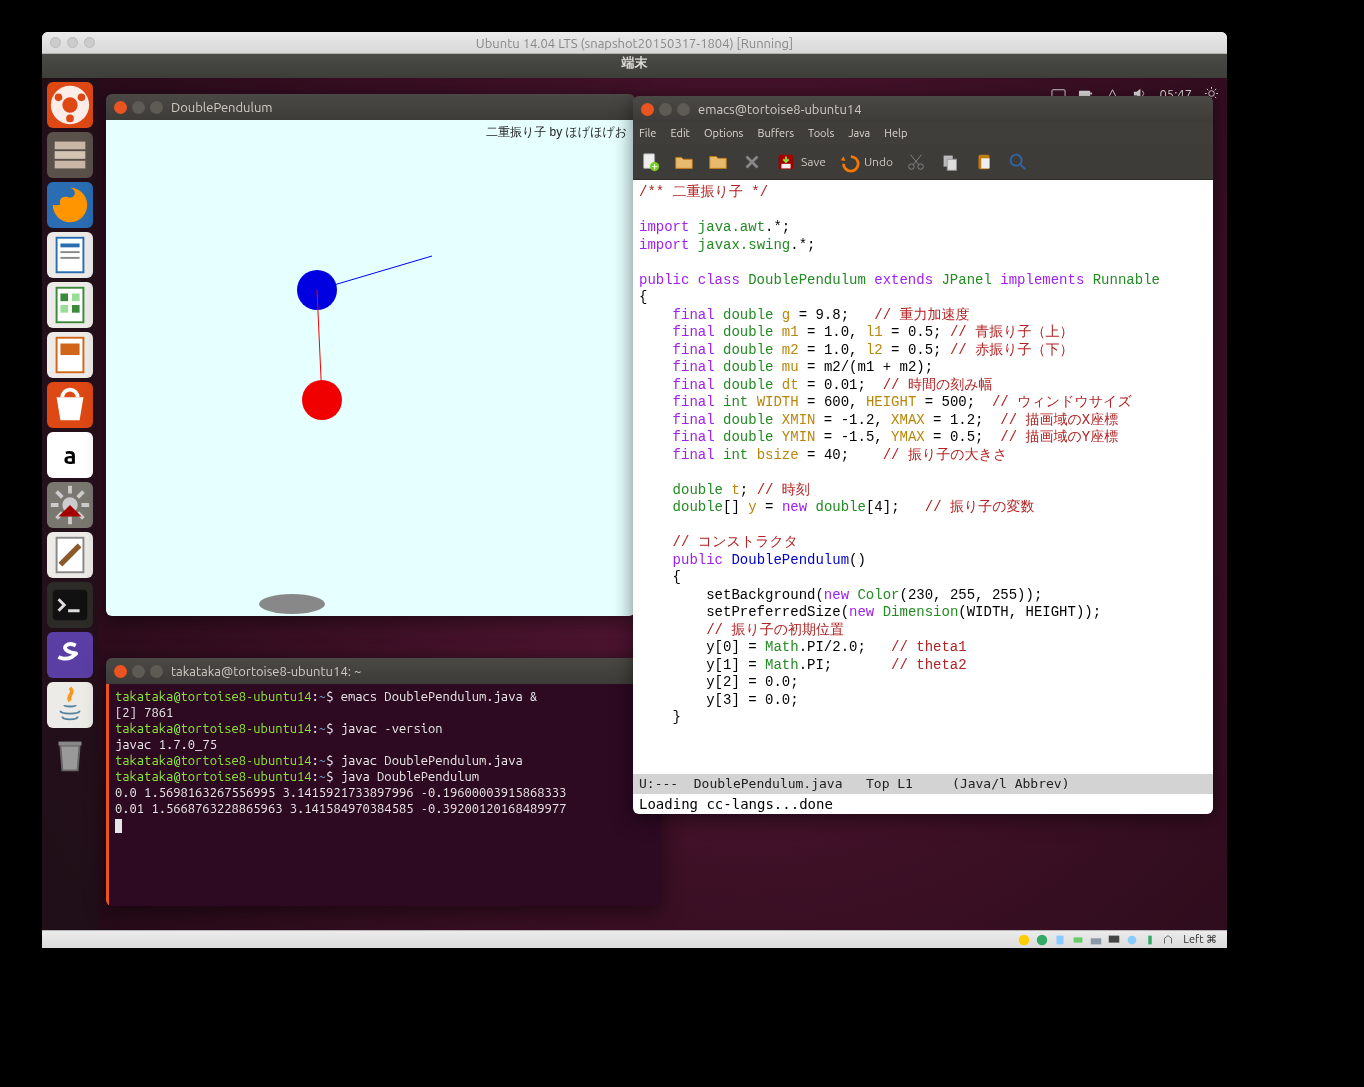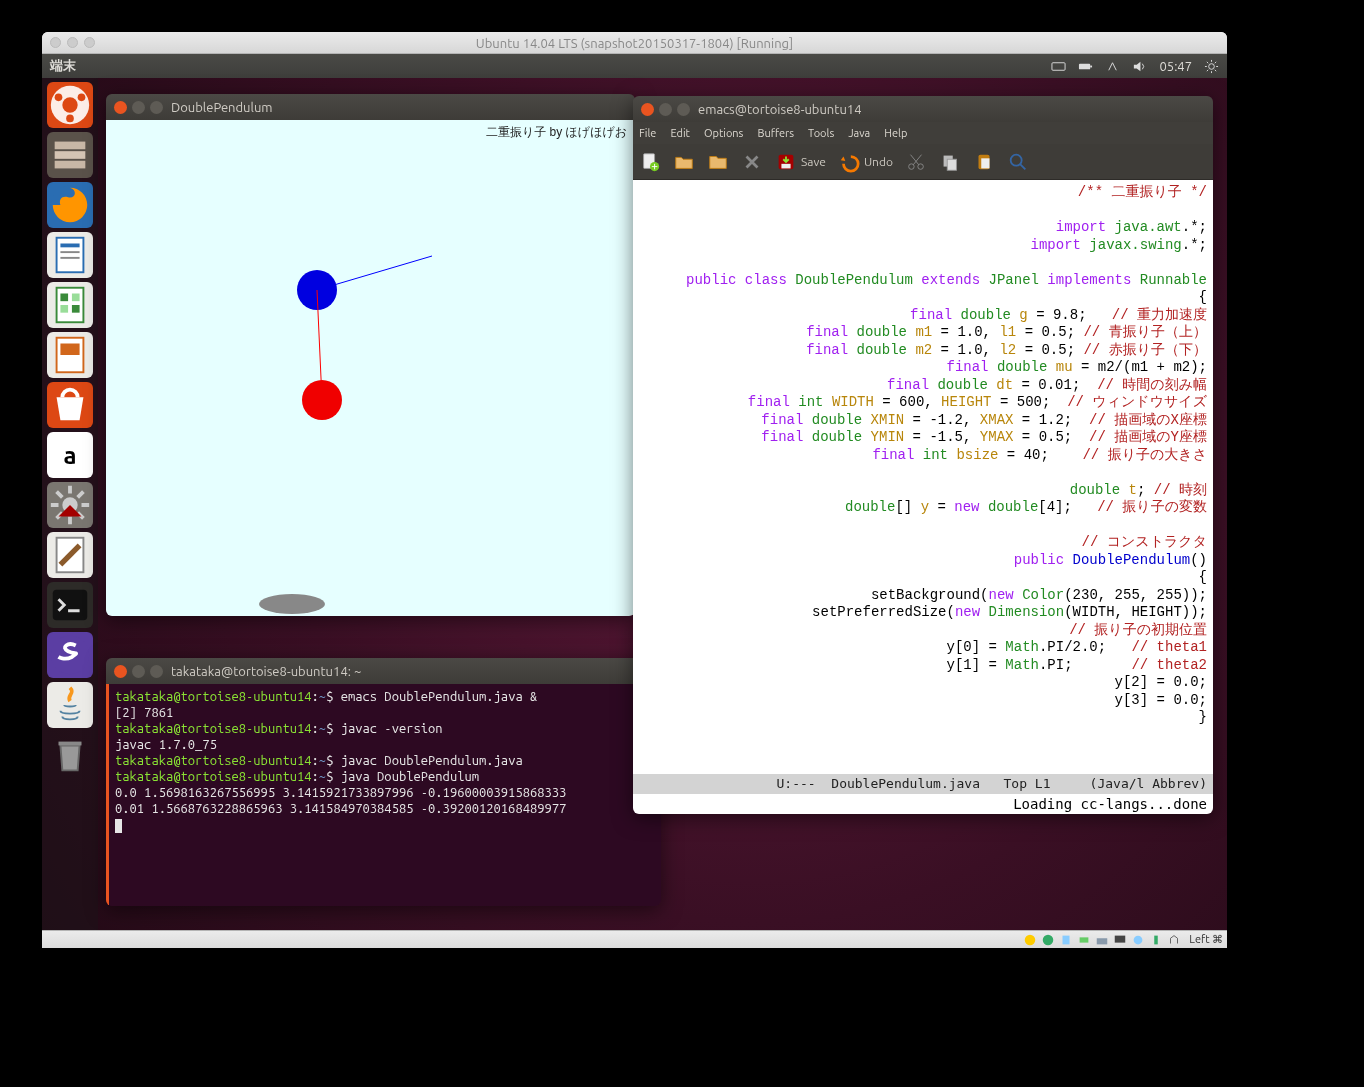--- a/index.html
+++ b/index.html
@@ -47,20 +47,21 @@
     position: absolute;
     top: 0; left: 0; right: 0;
     height: 24px;
     background: linear-gradient(#4a4a46,#3e3e3b);
     color: #dedcd7;
     display: flex;
     align-items: center;
     padding: 0 8px;
     font-size: 13px;
     gap: 14px;
+    flex-direction: column;
   }
   .ubuntu-panel .app-label { font-weight: bold; }
   .ubuntu-panel .menus { display: flex; gap: 16px; }
   .panel-right { margin-left: auto; display: flex; align-items: center; gap: 12px; }
   .panel-icon { width: 15px; height: 15px; display:inline-block; }
   
   .launcher {
     position: absolute;
     top: 24px; left: 0; bottom: 0;
     width: 56px;
@@ -133,21 +134,21 @@
     overflow: hidden;
     position: relative;
     border-left: 3px solid #e95420;
   }
   .prompt { color: #8ae234; }
   .path   { color: #729fcf; }
   .cursor { display:inline-block; width:7px; height:14px; background:#e6e6e6; vertical-align:middle;}
   
   .emacs-win {
     left: 591px; top: 42px;
-    width: 580px; height: 718px; text-align: right;
+    width: 580px; height: 718px;
   }
   .emacs-menu {
     background: #403e3a;
     color: #dcd8d0;
     height: 22px;
     display: flex; align-items: center;
     padding: 0 6px; gap: 14px;
     font-size: 11px;
   }
   .emacs-toolbar {
@@ -198,21 +199,21 @@
   
   .mac-statusbar {
     position: absolute;
     bottom: 0; left: 0; right: 0;
     height: 18px;
     background: linear-gradient(#ebebeb,#dcdcdc);
     border-top: 1px solid #b4b4b4;
     display: flex;
     justify-content: flex-end;
     align-items: center;
-    padding: 0 4px;
+    padding: 0 10px;
     gap: 4px;
   }
   .mac-statusbar .sb-item { width:14px; height:14px; display:inline-block; }
   .mac-statusbar .sb-text { font-size: 11px; color: #333; margin-left: 4px; }
 </style>
 </head>
 <body>
 
 <div class="mac-window">
   <div class="mac-titlebar">

